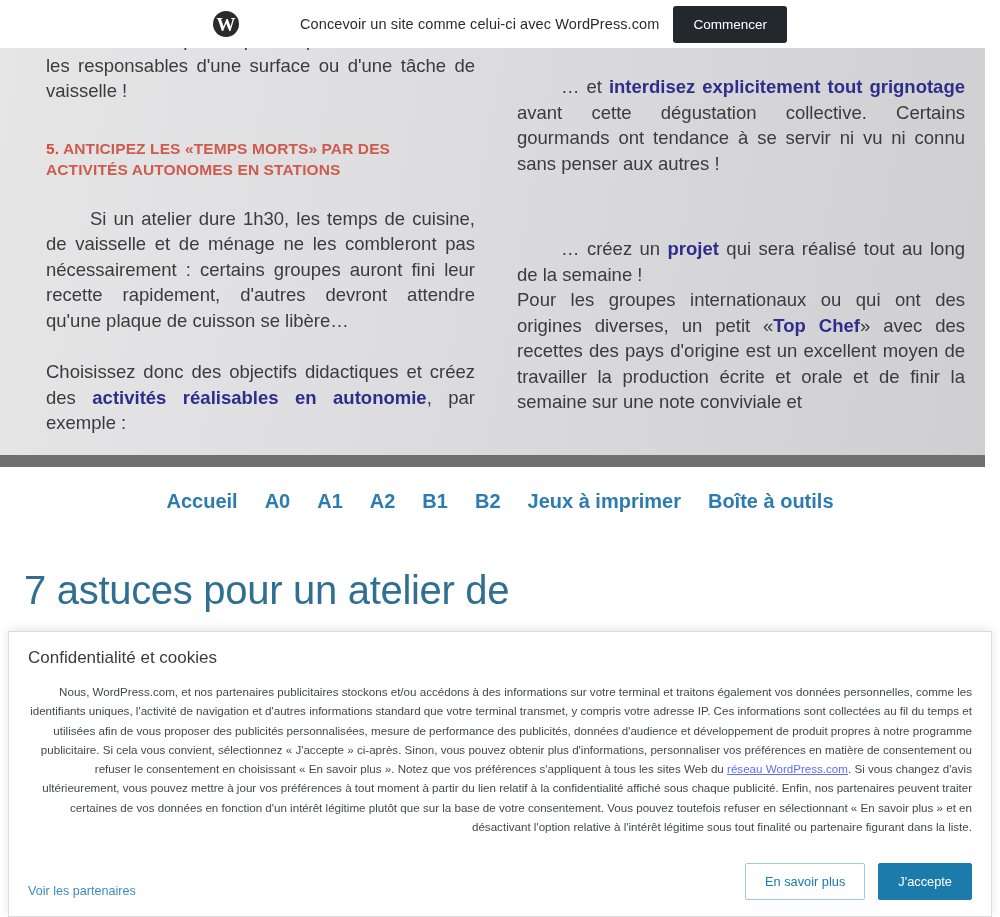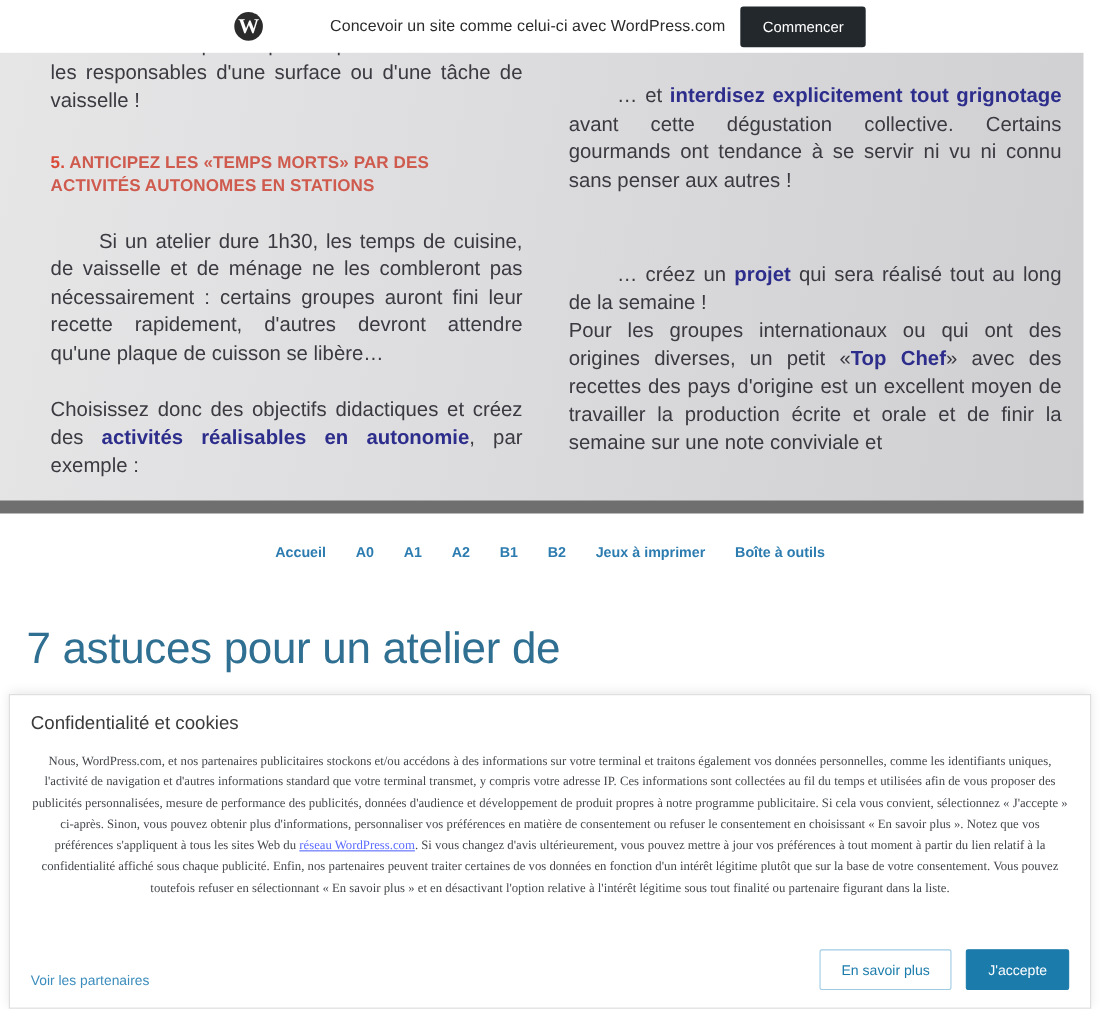--- a/index.html
+++ b/index.html
@@ -90,21 +90,21 @@
   #site-nav {
     position: absolute; top: 467px; left: 0;
     width: 1000px; height: 68px;
     background: #ffffff;
     display: flex; align-items: center; justify-content: center;
     gap: 27px;
     z-index: 12;
   }
   #site-nav a {
     font-family: "Liberation Sans", sans-serif;
-    font-size: 13px; font-weight: 700;
+    font-size: 20px; font-weight: 700;
     color: #2c7cb0; text-decoration: none;
     white-space: nowrap; cursor: pointer;
   }
 
   
   #page-title {
     position: absolute; top: 566px; left: 24px;
     width: 700px;
     font-family: "Liberation Sans", sans-serif;
     font-size: 40px; font-weight: 400;
@@ -123,25 +123,25 @@
     padding: 16px 19px 0 19px;
     z-index: 60;
   }
   #cookie-title {
     font-family: "Liberation Sans", sans-serif;
     font-size: 17px; font-weight: 400;
     color: #3b3b3b;
     margin-bottom: 14px;
   }
   #cookie-body {
-    font-family: Liberation Serif, serif;
+    font-family: Liberation Sans, sans-serif;
     font-size: 11.6px;
     line-height: 19.3px;
     color: #44474c;
-    text-align: center;
+    text-align: right;
   }
   #cookie-body a {
     color: #5b6cff; text-decoration: underline; cursor: pointer;
   }
   #cookie-actions {
     position: absolute; left: 19px; right: 19px; bottom: 16px;
     display: flex; align-items: center; justify-content: space-between;
   }
   #partners-link {
     font-family: "Liberation Sans", sans-serif;

